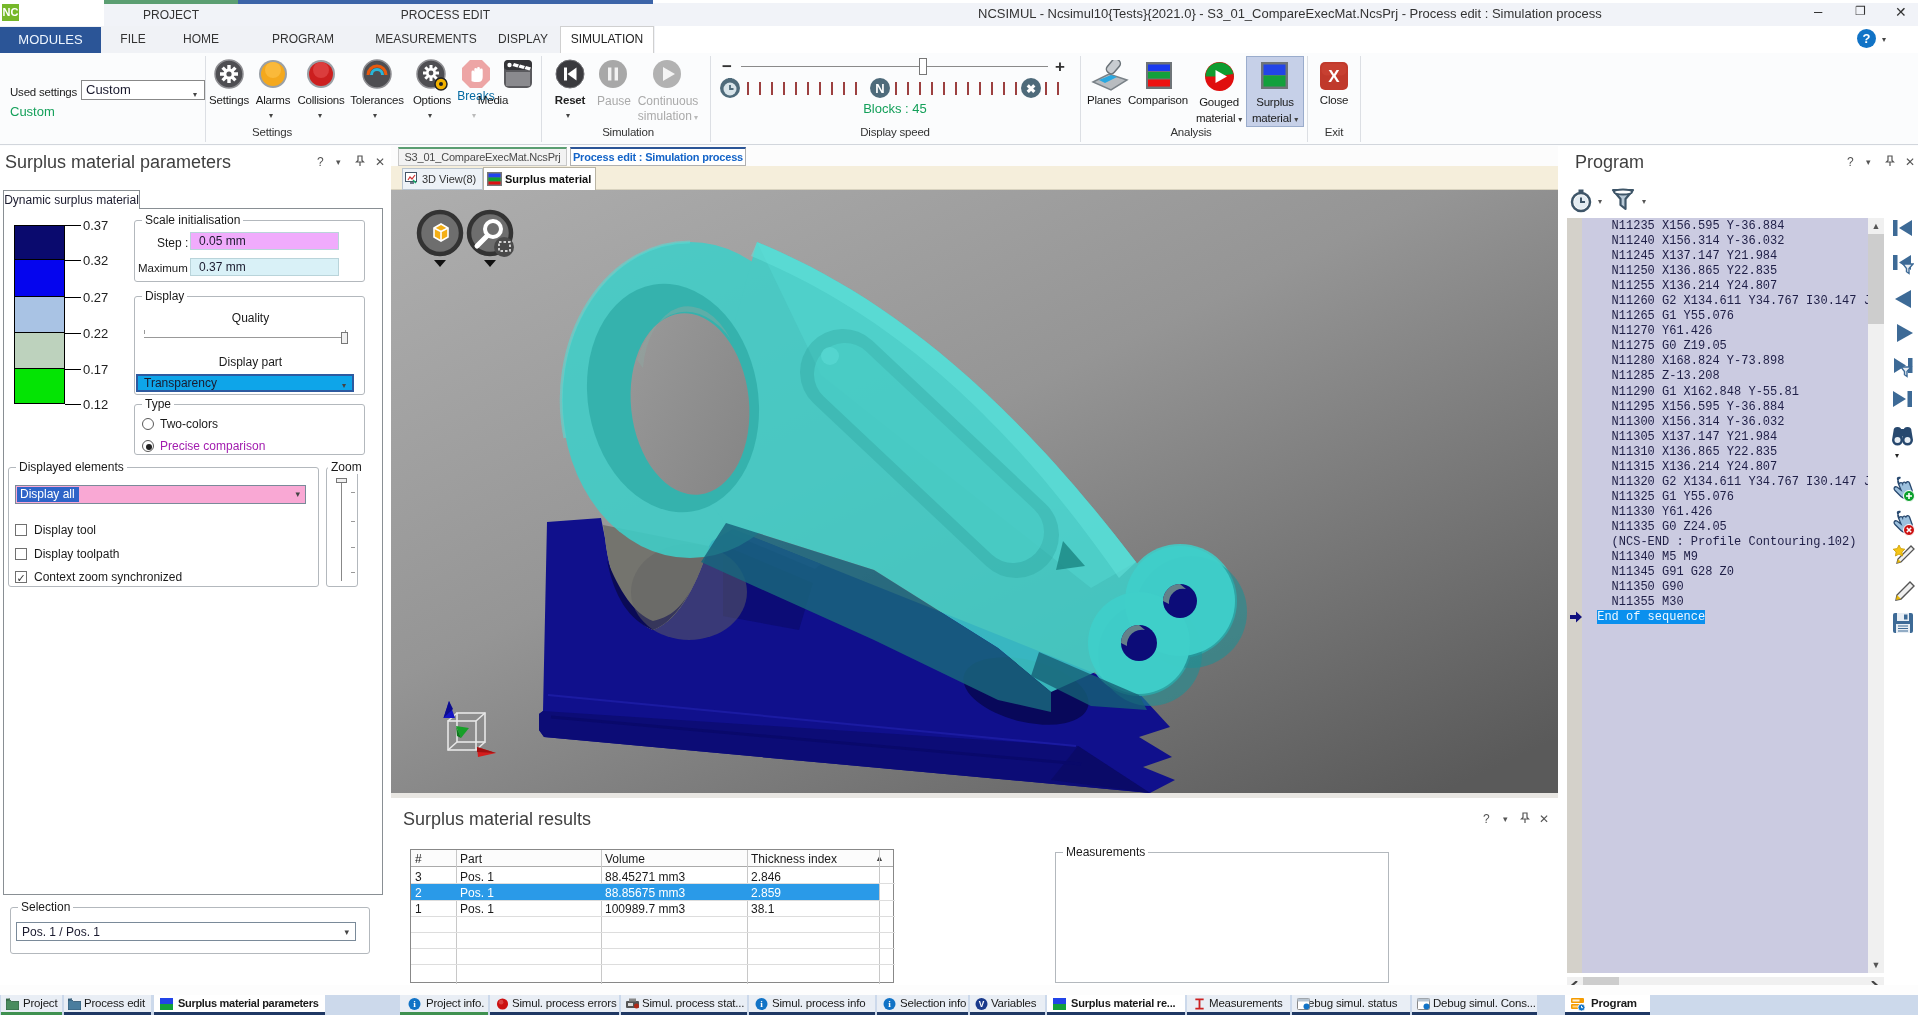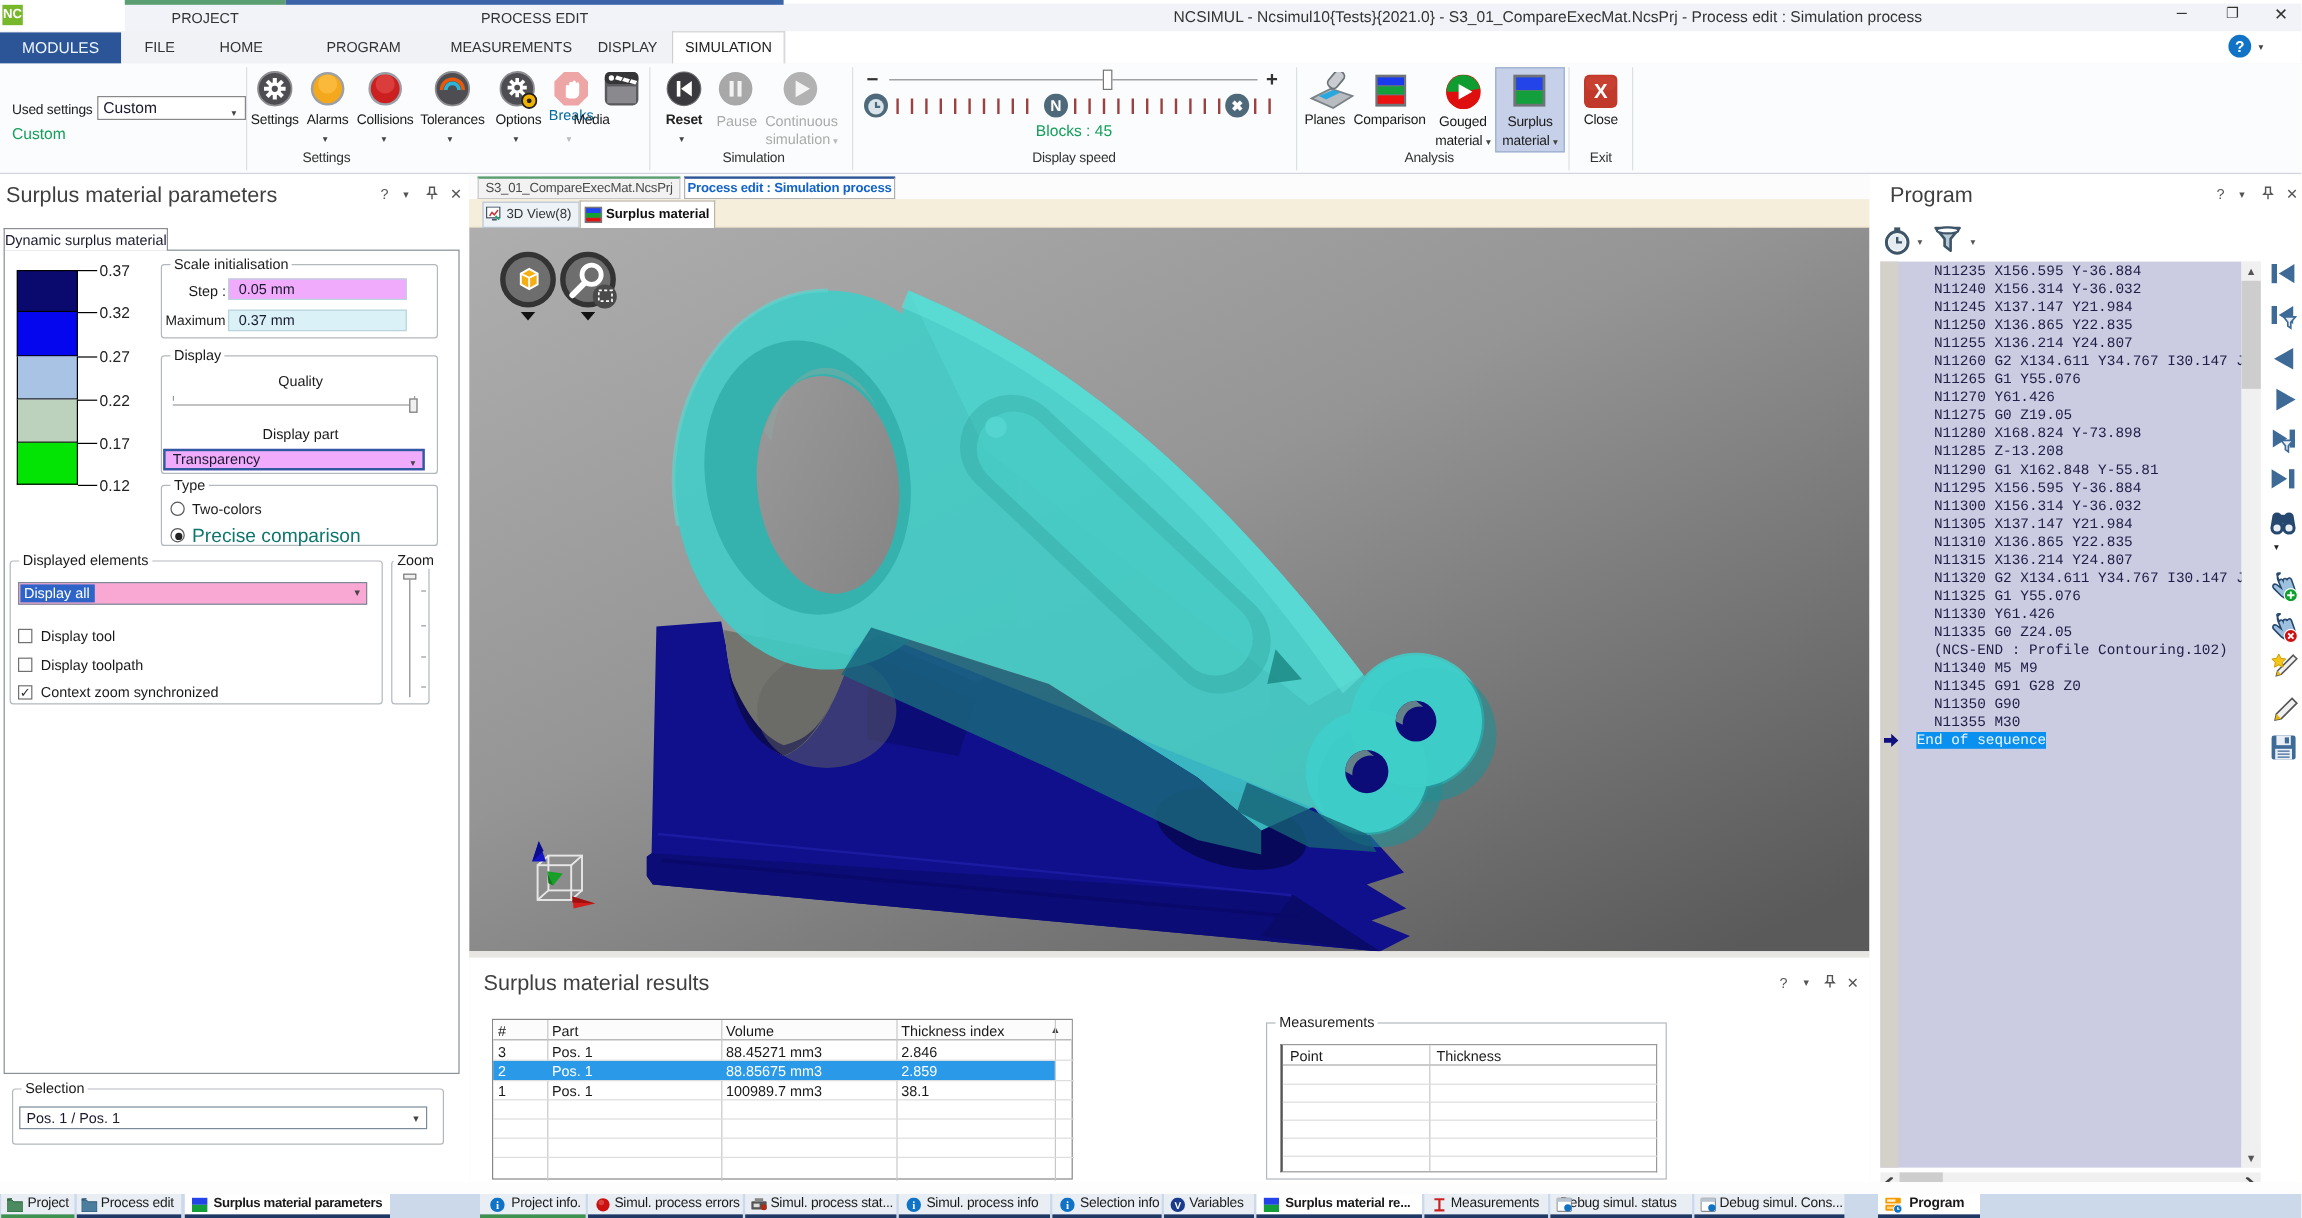--- a/index.html
+++ b/index.html
@@ -265,29 +265,29 @@
       <div class="abs" style="left:55px;top:37px;width:149px;height:18px;background:#d9f1f7;border:1px solid #b9d4da;font-size:12px;color:#1a1a2e;line-height:17px;padding-left:8px">0.37 mm</div>
     </div>
     <div class="gb" style="left:134px;top:150px;width:231px;height:99px">
       <div class="gbl">Display</div>
       <div class="abs" style="left:0;top:14px;width:231px;text-align:center;font-size:12px;color:#1a1a1a">Quality</div>
       <div class="abs" style="left:9px;top:40px;width:202px;height:1px;background:#999"></div>
       <div class="abs" style="left:9px;top:33px;width:1px;height:4px;background:#999"></div>
       <div class="abs" style="left:210px;top:33px;width:1px;height:4px;background:#999"></div>
       <div class="abs" style="left:206px;top:35px;width:7px;height:12px;background:#f0f0f0;border:1px solid #777"></div>
       <div class="abs" style="left:0;top:58px;width:231px;text-align:center;font-size:12px;color:#1a1a1a">Display part</div>
-      <div class="abs" style="left:1px;top:77px;width:218px;height:18px;border:2px solid #2d5aa0;background:#f0abfc;font-size:12px;color:#1a1a2e;line-height:14px;padding-left:6px">Transparency<span class="abs" style="right:6px;top:3px;font-size:8px;color:#444">▾</span></div>
+      <div class="abs" style="left:1px;top:77px;width:218px;height:18px;border:2px solid #2d5aa0;background:#0ea5e9;font-size:12px;color:#1a1a2e;line-height:14px;padding-left:6px">Transparency<span class="abs" style="right:6px;top:3px;font-size:8px;color:#444">▾</span></div>
     </div>
     <div class="gb" style="left:134px;top:258px;width:231px;height:51px">
       <div class="gbl">Type</div>
       <div class="abs" style="left:7px;top:13px;width:12px;height:12px;border:1px solid #5a5a5a;border-radius:50%;background:#fff"></div>
       <div class="abs" style="left:25px;top:12px;font-size:12px;color:#1a1a1a">Two-colors</div>
       <div class="abs" style="left:7px;top:35px;width:12px;height:12px;border:1px solid #5a5a5a;border-radius:50%;background:#fff"></div>
       <div class="abs" style="left:11px;top:39px;width:6px;height:6px;border-radius:50%;background:#222"></div>
-      <div class="abs" style="left:25px;top:34px;font-size:16px;color:#0f766e">Precise comparison</div>
+      <div class="abs" style="left:25px;top:34px;font-size:12px;color:#a21caf">Precise comparison</div>
     </div>
     <div class="gb" style="left:8px;top:321px;width:311px;height:120px">
       <div class="gbl">Displayed elements</div>
       <div class="abs" style="left:6px;top:17px;width:291px;height:19px;border:1px solid #7a8a99;background:#f9a8d4">
         <div class="abs" style="left:1px;top:1px;width:62px;height:15px;background:#2e64c8;color:#fff;font-size:12px;line-height:15px;padding-left:3px">Display all</div>
         <span class="abs" style="right:5px;top:3px;font-size:9px;color:#444">▾</span>
       </div>
       <div class="abs" style="left:6px;top:56px;width:12px;height:12px;border:1px solid #707070;background:#fff"></div>
       <div class="abs" style="left:25px;top:55px;font-size:12px;color:#1a1a1a">Display tool</div>
       <div class="abs" style="left:6px;top:80px;width:12px;height:12px;border:1px solid #707070;background:#fff"></div>
@@ -469,32 +469,20 @@
       <div class="abs" style="left:0;top:33px;width:484px;height:1px;background:#ddd"></div>
       <div class="abs" style="left:0;top:50px;width:484px;height:1px;background:#ddd"></div>
       <div class="abs" style="left:0;top:66px;width:484px;height:1px;background:#ddd"></div>
       <div class="abs" style="left:0;top:82px;width:484px;height:1px;background:#ddd"></div>
       <div class="abs" style="left:0;top:98px;width:484px;height:1px;background:#ddd"></div>
       <div class="abs" style="left:0;top:114px;width:484px;height:1px;background:#ddd"></div>
     </div>
 
     <div class="gb" style="left:664px;top:54px;width:334px;height:131px;border-radius:0">
       <div class="gbl">Measurements</div>
-      <div class="abs" style="left:11px;top:17px;width:314px;height:107px;border:1px solid #999;border-left:2px solid #555">
-        <div class="abs" style="left:0;top:0;width:312px;height:17px;border-bottom:1px solid #aaa">
-          <span class="abs lbl" style="left:6px;top:2px">Point</span>
-          <span class="abs lbl" style="left:128px;top:2px">Thickness</span>
-        </div>
-        <div class="abs" style="left:122px;top:0;width:1px;height:105px;background:#c8c8c8"></div>
-        <div class="abs" style="left:0;top:32px;width:312px;height:1px;background:#ddd"></div>
-        <div class="abs" style="left:0;top:47px;width:312px;height:1px;background:#ddd"></div>
-        <div class="abs" style="left:0;top:62px;width:312px;height:1px;background:#ddd"></div>
-        <div class="abs" style="left:0;top:77px;width:312px;height:1px;background:#ddd"></div>
-        <div class="abs" style="left:0;top:92px;width:312px;height:1px;background:#ddd"></div>
-      </div>
     </div>
   </div>
 </div>
 
 <div class="abs" style="left:1558px;top:146px;width:360px;height:849px;background:#fff" id="rightpanel">
   <div class="ptitle abs" style="left:17px;top:6px">Program</div>
   <div class="abs" style="left:289px;top:9px;font-size:12px;color:#555">?</div>
   <div class="abs" style="left:308px;top:11px;font-size:9px;color:#555">▾</div>
   <svg class="abs" style="left:326px;top:9px" width="12" height="12" viewBox="0 0 12 12">
       <path d="M4 1 h4 v4.5 l1.5 1.5 H2.5 L4 5.5 Z M6 7 v4" stroke="#555" stroke-width="1.2" fill="none"></path>

